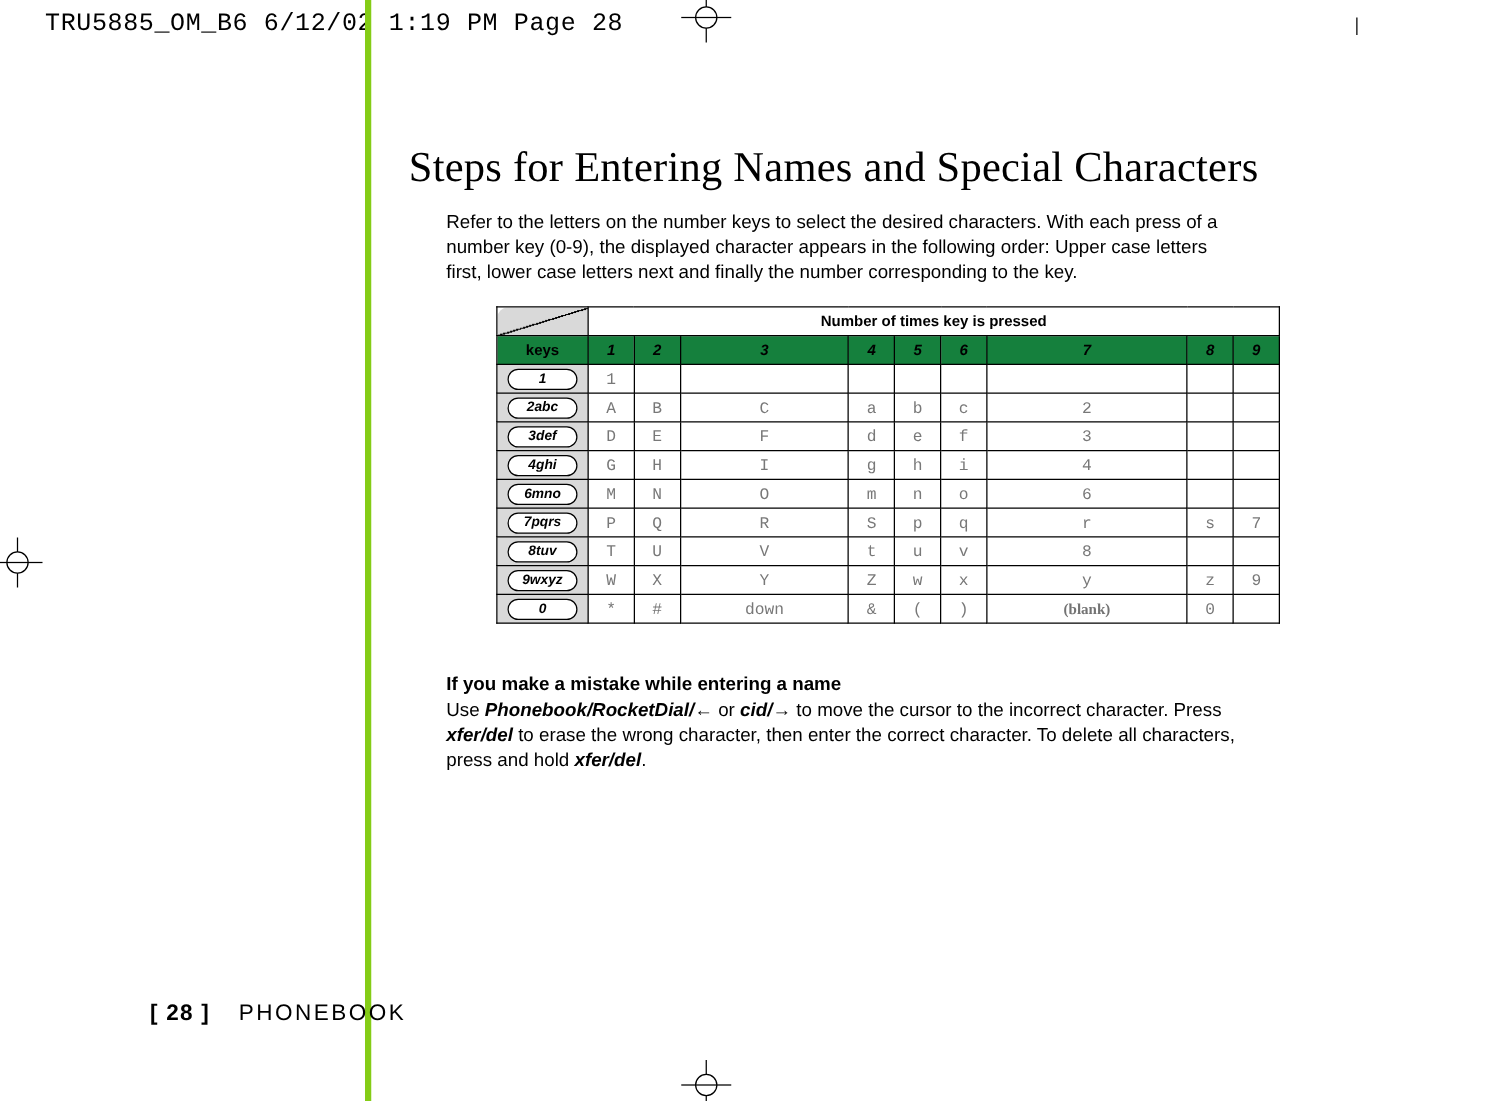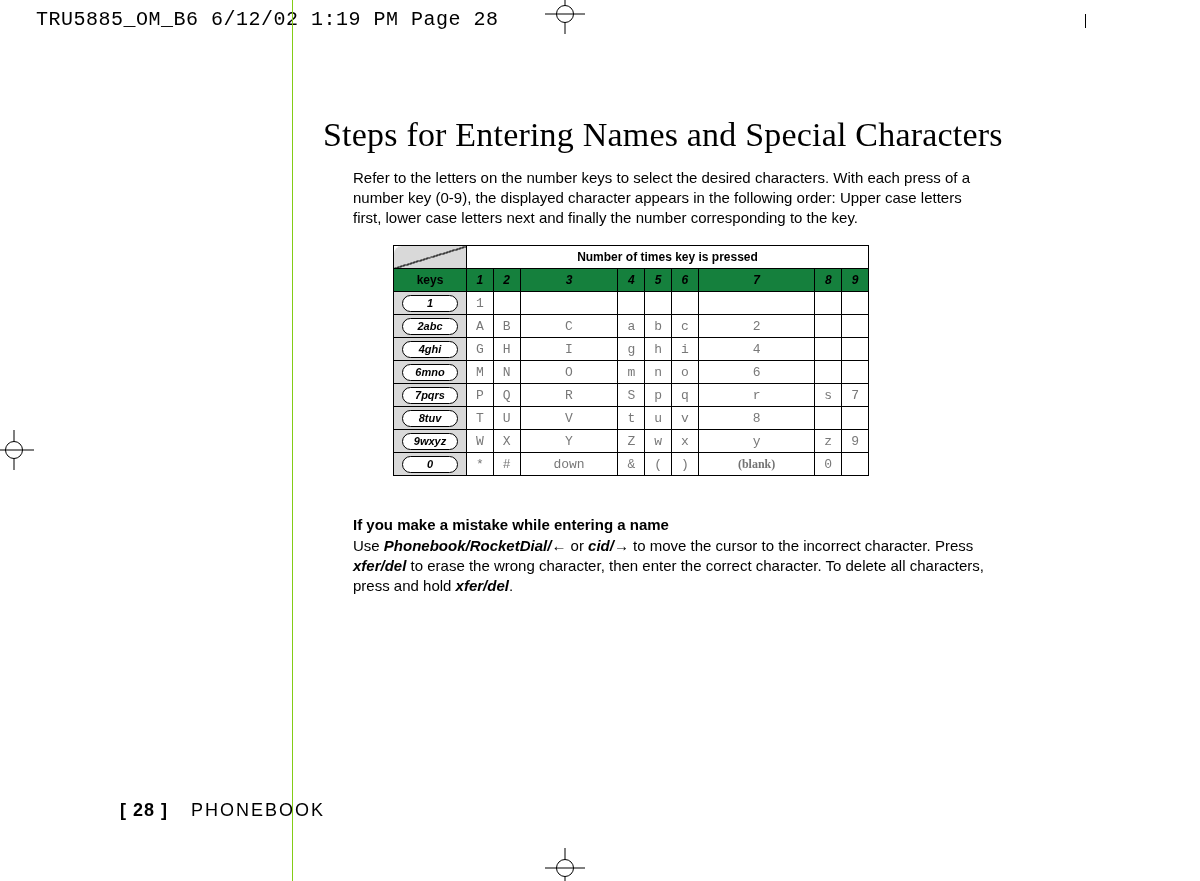--- a/index.html
+++ b/index.html
@@ -56,21 +56,21 @@
     background: #000;
   }
 
   
   .page {
     position: absolute;
     left: 292px;
     top: 0;
     width: 816px;
     height: 100%;
-    border-left: 1px solid #84cc16;
+    border-left: 5px solid #84cc16;
     box-sizing: border-box;
     padding-top: 116px;
   }
   .page-inner {
     padding-left: 30px;
     padding-right: 64px;
   }
   h1.section-title {
     font-family: "Times New Roman", Times, serif;
     font-weight: 400;
@@ -92,21 +92,21 @@
     font-size: 15px;
     line-height: 1.35;
     font-family: "Trebuchet MS", "Lucida Grande", sans-serif;
   }
   .note-block strong { font-weight: 700; }
   .note-block em { font-style: italic; font-weight: 700; text-align: center; }
 
   
   .tbl-wrap {
     margin-left: 70px;
-    width: 476px;
+    width: 627px;
   }
   table.chars {
     border-collapse: collapse;
     width: 100%;
     font-family: Arial, Helvetica, sans-serif;
     font-size: 12px;
   }
   table.chars th, table.chars td {
     border: 1px solid #000;
     text-align: center;
@@ -233,20 +233,32 @@
               <td class="seg">B</td>
               <td class="seg">C</td>
               <td class="seg">a</td>
               <td class="seg">b</td>
               <td class="seg">c</td>
               <td class="seg">2</td>
               <td class="seg"></td>
               <td class="seg"></td>
             </tr>
             <tr>
+              <td class="keycap-cell"><span class="keycap">3def</span></td>
+              <td class="seg">D</td>
+              <td class="seg">E</td>
+              <td class="seg">F</td>
+              <td class="seg">d</td>
+              <td class="seg">e</td>
+              <td class="seg">f</td>
+              <td class="seg">3</td>
+              <td class="seg"></td>
+              <td class="seg"></td>
+            </tr>
+            <tr>
               <td class="keycap-cell"><span class="keycap">4ghi</span></td>
               <td class="seg">G</td>
               <td class="seg">H</td>
               <td class="seg">I</td>
               <td class="seg">g</td>
               <td class="seg">h</td>
               <td class="seg">i</td>
               <td class="seg">4</td>
               <td class="seg"></td>
               <td class="seg"></td>

